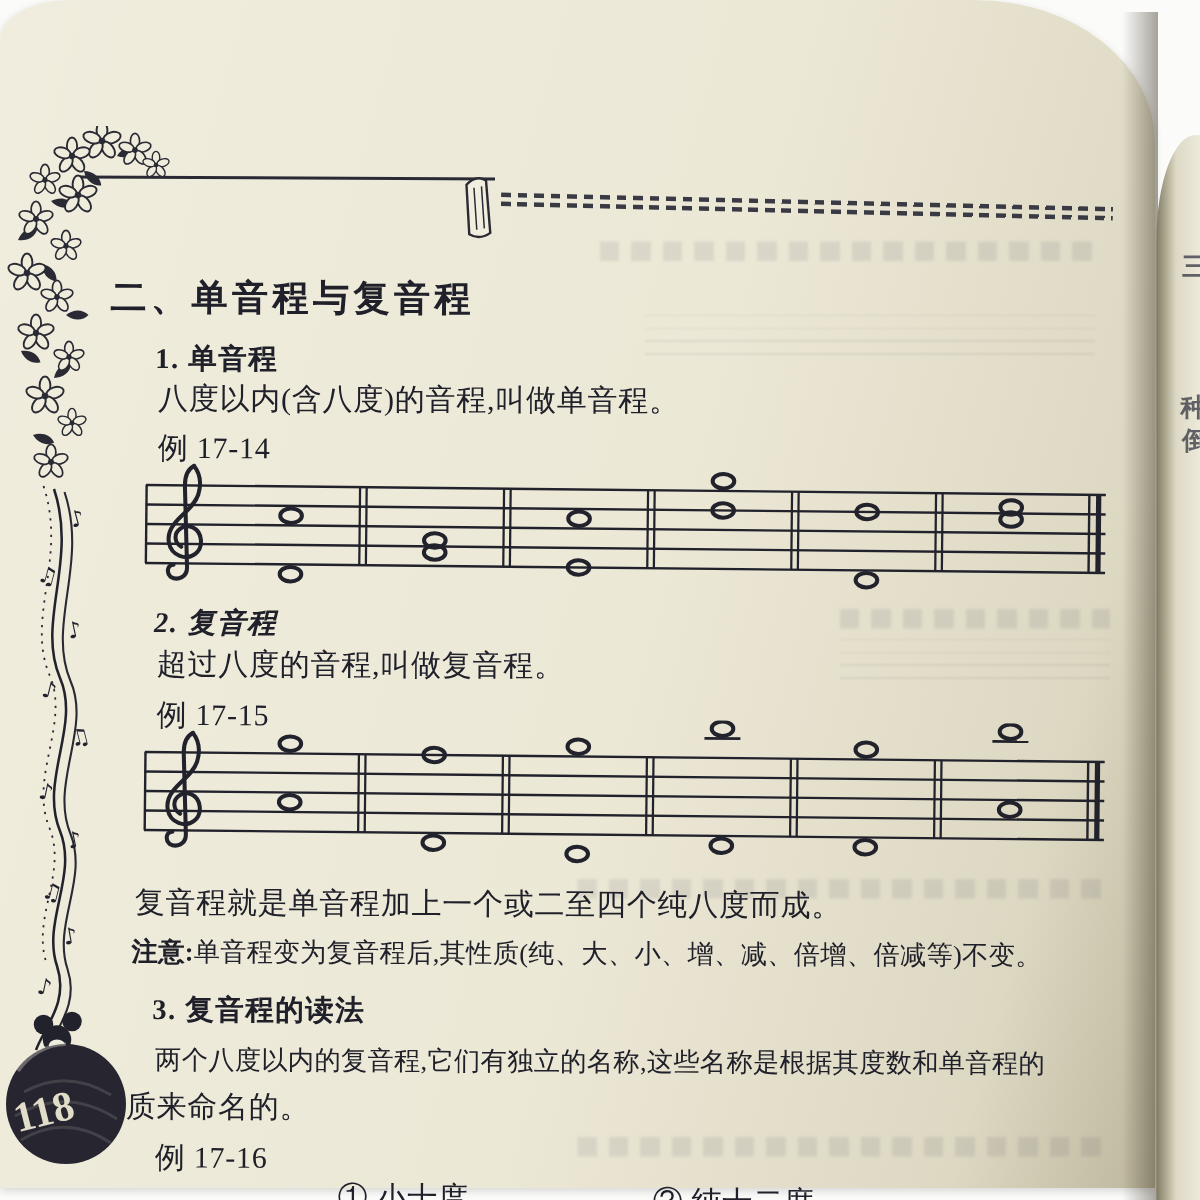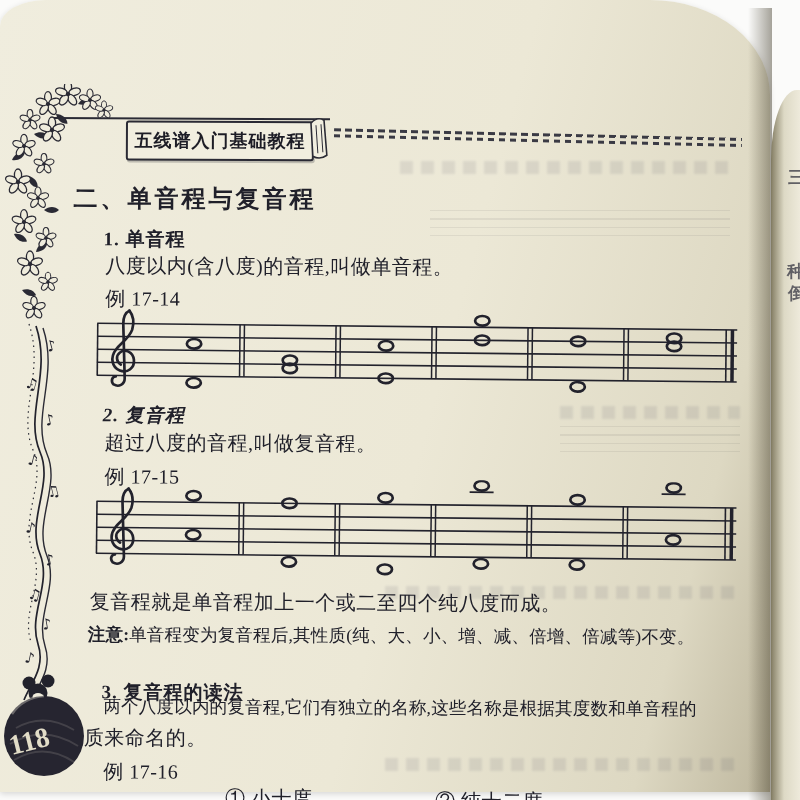--- a/index.html
+++ b/index.html
@@ -60,23 +60,20 @@
   <div class="ghost-line" style="left:400px;top:161px;width:330px;"></div>
   <div class="ghost-staff" style="left:430px;top:210px;width:300px;height:34px;"></div>
   <div class="ghost-line" style="left:560px;top:406px;width:180px;"></div>
   <div class="ghost-staff" style="left:560px;top:426px;width:180px;height:34px;"></div>
   <div class="ghost-line" style="left:385px;top:586px;width:350px;"></div>
   <div class="ghost-line" style="left:385px;top:758px;width:350px;"></div>
 
   <div class="content">
 
     <div class="banner-rule"></div>
-    <div class="banner">
-      <span>五线谱入门基础教程</span>
-    </div>
     <svg class="scroll-end" width="26" height="46" viewBox="0 0 26 46">
       <path d="M3 8 Q9 1 16 5 L19 40 Q12 45 5 41 Z" fill="#f1eedf" stroke="#2a2a34" stroke-width="1.6"></path>
       <path d="M8 10 L10 38 M13 9 L15 37" stroke="#2a2a34" stroke-width="1" fill="none"></path>
     </svg>
     <div class="dashes">
       <div class="dash-row"></div>
         <div class="dash-row"></div>
     </div>
 
     <div class="t h1" style="left:74px;top:182px;">二、单音程与复音程</div>
@@ -157,21 +154,21 @@
         <ellipse cx="482" cy="18.5" rx="7.2" ry="4.8" fill="none" stroke="#22222c" stroke-width="2.7"></ellipse>
         <ellipse cx="578" cy="57.5" rx="7.2" ry="4.8" fill="none" stroke="#22222c" stroke-width="2.7"></ellipse>
         <line x1="566" y1="12" x2="590" y2="12" stroke="#22222c" stroke-width="1.8"></line>
         <ellipse cx="578" cy="5.5" rx="7.2" ry="4.8" fill="none" stroke="#22222c" stroke-width="2.7"></ellipse>
       </svg>
 
     <div class="t body20" style="left:92px;top:588px;">复音程就是单音程加上一个或二至四个纯八度而成。</div>
     <div class="t body17" style="left:90px;top:622px;">
       <b>注意:</b><span>单音程变为复音程后,其性质(纯、大、小、增、减、倍增、倍减等)不变。</span>
     </div>
-    <div class="t h2" style="left:104px;top:660px;margin-top:19px;">3. 复音程的读法</div>
+    <div class="t h2" style="left:104px;top:660px;">3. 复音程的读法</div>
     <div class="t body17" style="left:106px;top:694px;">两个八度以内的复音程,它们有独立的名称,这些名称是根据其度数和单音程的</div>
     <div class="t body20" style="left:66px;top:724px;">性质来命名的。</div>
     <div class="t ex" style="left:106px;top:758px;">例 17-16</div>
     <div class="t body20" style="left:228px;top:784px;">① 小十度</div>
     <div class="t body20" style="left:438px;top:786px;">② 纯十二度</div>
   </div>
 
   <svg class="deco" width="118" height="702" viewBox="0 0 118 702">
     <defs>
       <g id="flw">

